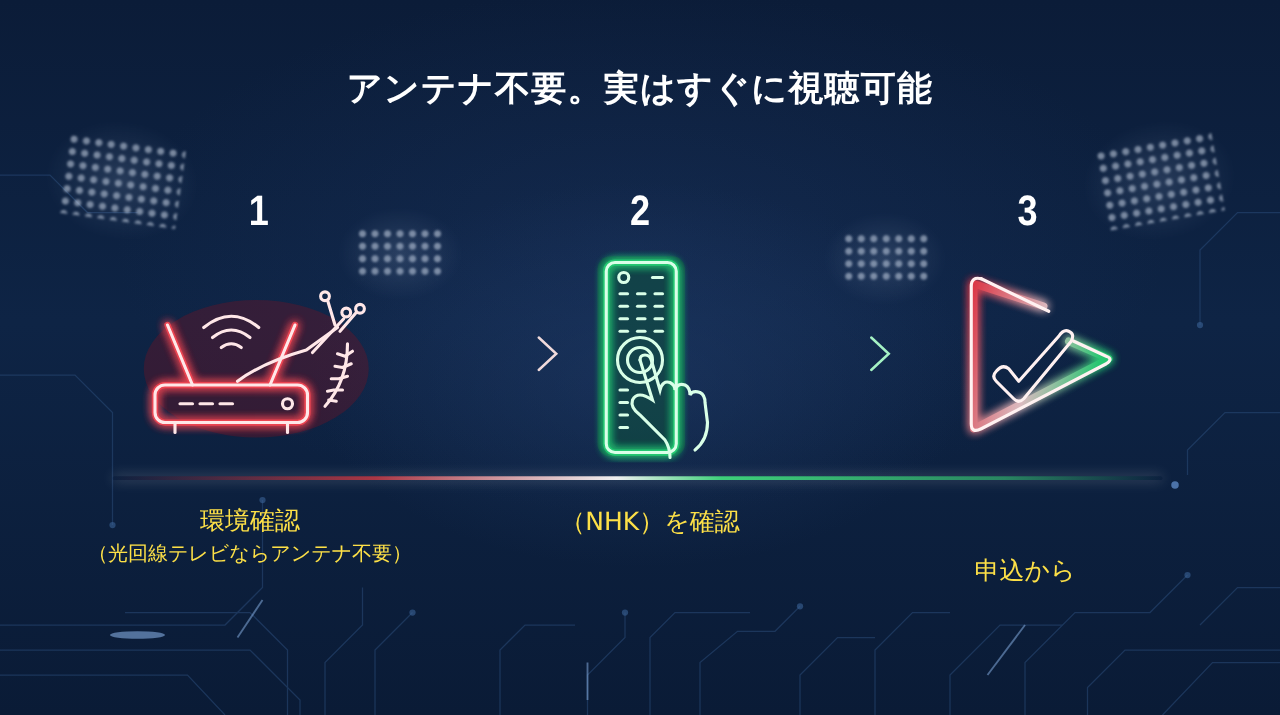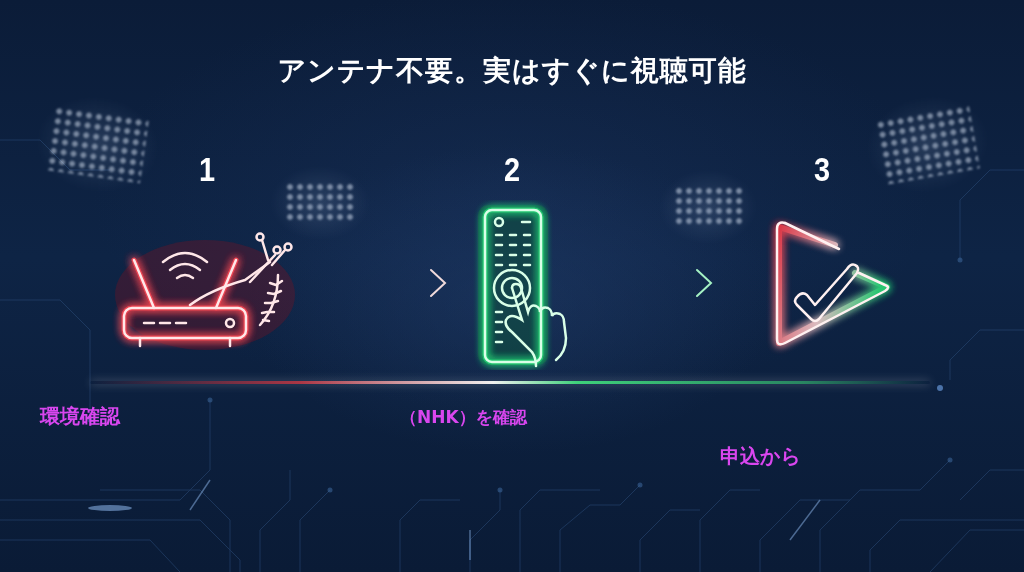--- a/index.html
+++ b/index.html
@@ -40,26 +40,26 @@
   .step-num {
     position: absolute; top: 150px;
     font-family: "Liberation Sans", sans-serif;
     font-size: 34px; font-weight: bold;
     width: 60px; text-align: center;
     transform: scaleX(0.85);
   }
   .icon { position: absolute; }
   .caption {
     position: absolute; top: 402px;
-    text-align: left; font-weight: bold;
-    color: #d946ef;
+    text-align: center; font-weight: normal;
+    color: #fde047;
   }
   .caption .l1 { font-size: 20px; line-height: 28px; display: block; }
   .caption .l2 { font-size: 16px; line-height: 26px; display: block; }
-  .caption.big .l2 { font-size: 17px; line-height: 30px; }
+  .caption.big .l2 { font-size: 20px; line-height: 30px; }
   .baseline {
     position: absolute; left: 90px; top: 381px; width: 840px; height: 3px;
     background: linear-gradient(90deg, rgba(200,40,50,0) 0%, rgba(210,60,70,0.8) 25%, #f0f0f0 48%, #3ed07a 58%, rgba(60,200,120,0.6) 85%, rgba(60,200,120,0) 100%);
     box-shadow: 0 0 10px rgba(255,255,255,0.35);
     border-radius: 2px;
   }
   .arrow { position: absolute; }
 </style>
 </head>
 <body>
@@ -253,19 +253,20 @@
     <path d="M20 8 Q12 6 12 14 L12 124 Q12 132 20 128 L120 76 Q126 72 120 70 L94 58"></path>
     <path d="M20 8 L74 34"></path>
     <path d="M32 82 Q28 86 32 90 L46 104 Q50 108 54 104 L92 58 Q95 52 90 50 Q86 48 82 54 L50 90 L42 80 Q37 76 32 82 Z"></path>
   </g>
 </svg>
 
 <div class="baseline"></div>
 
 <div class="caption" style="left:40px;width:320px;">
   <span class="l1">環境確認</span>
+  <span class="l2">（光回線テレビならアンテナ不要）</span>
 </div>
 <div class="caption big" style="left:400px;width:240px;">
   <span class="l2">（NHK）を確認</span>
 </div>
 <div class="caption big" style="left:720px;width:200px;margin-top:40px;">
   <span class="l1">申込から</span>
 </div>
 
 </body></html>

